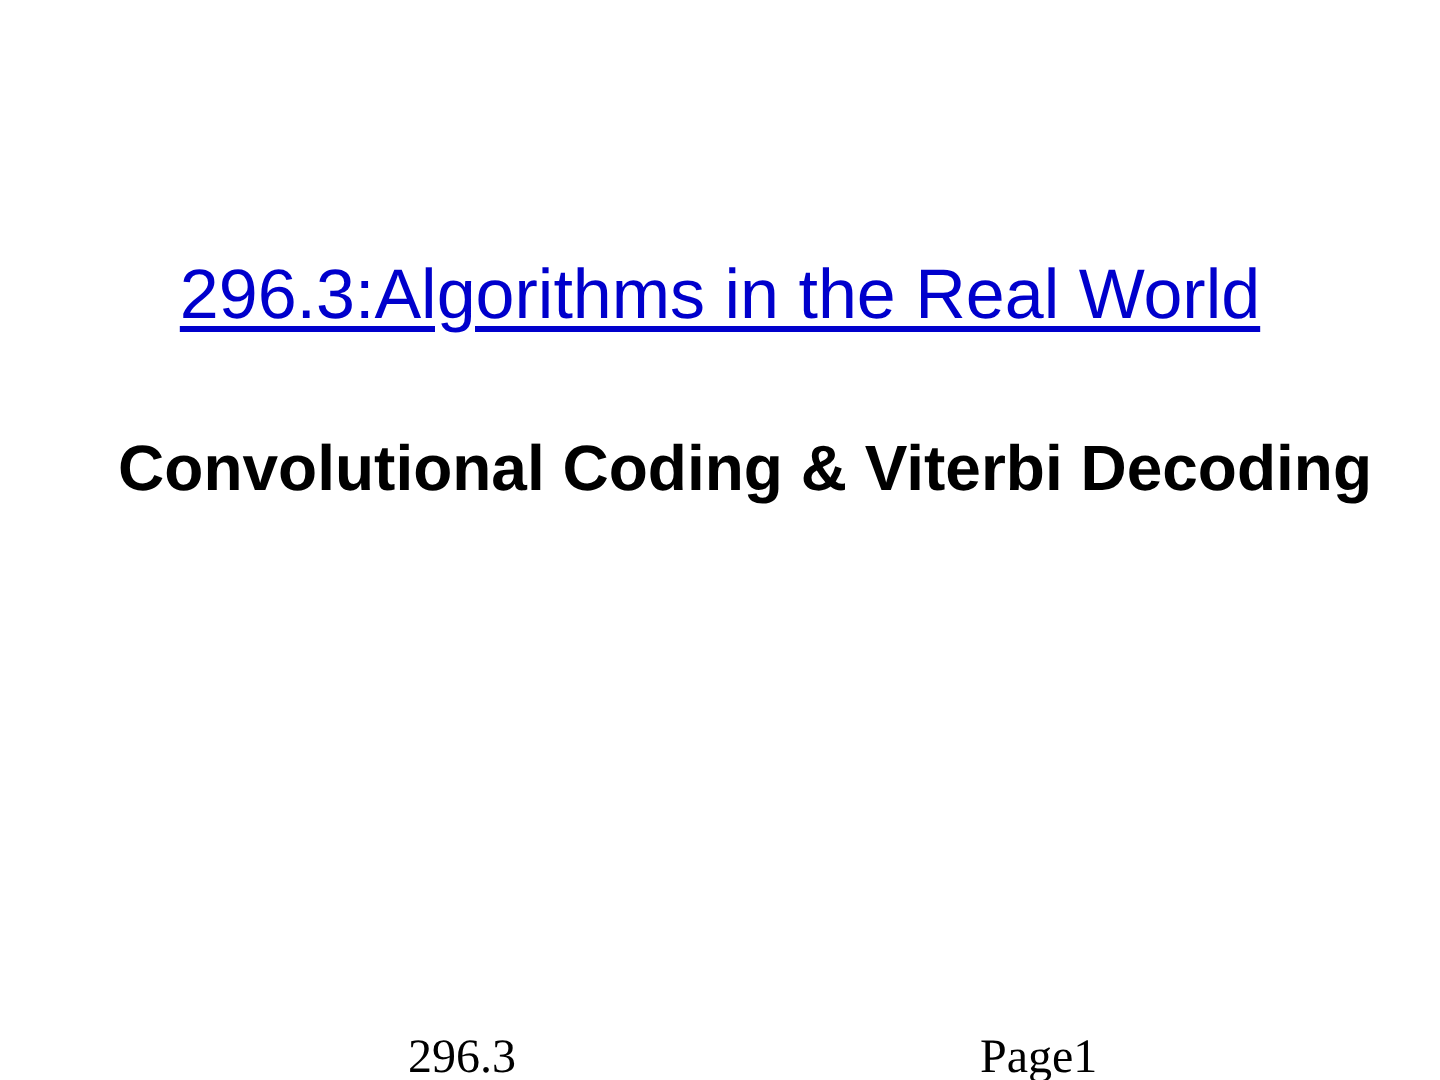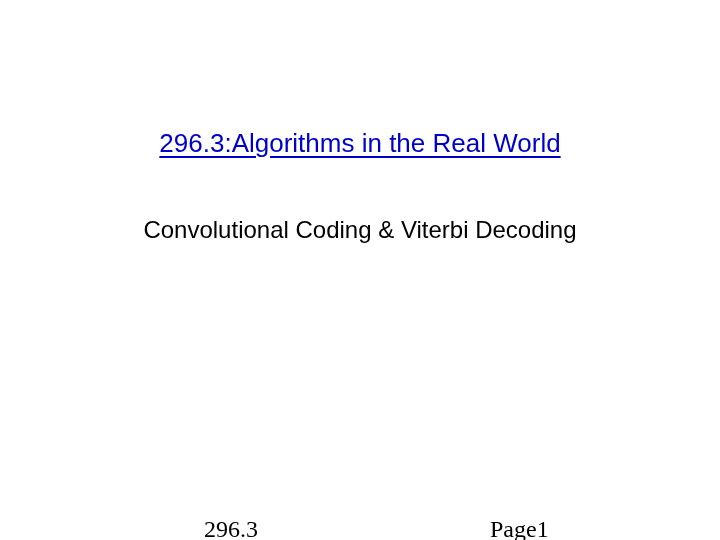--- a/index.html
+++ b/index.html
@@ -14,34 +14,34 @@
       font-family: "Trebuchet MS", "Lucida Sans Unicode", Arial, sans-serif;
       position: relative;
       overflow: hidden;
     }
     .slide-title {
       position: absolute;
       top: 128px;
       left: 34px;
       right: 34px;
       text-align: center;
-      font-size: 26px;
+      font-size: 35px;
       font-weight: 400;
       color: #0000cc;
       text-decoration: underline;
       text-underline-offset: 4px;
     }
     .slide-subtitle {
       position: absolute;
       top: 216px;
       left: 34px;
       right: 34px;
-      text-align: center;
-      font-size: 24px;
-      font-weight: 400;
+      text-align: right;
+      font-size: 32px;
+      font-weight: 700;
       color: #000000;
     }
     .footer {
       position: absolute;
       bottom: 24px;
       left: 0;
       right: 0;
       display: flex;
       font-family: "Times New Roman", Times, serif;
       font-size: 24px;

